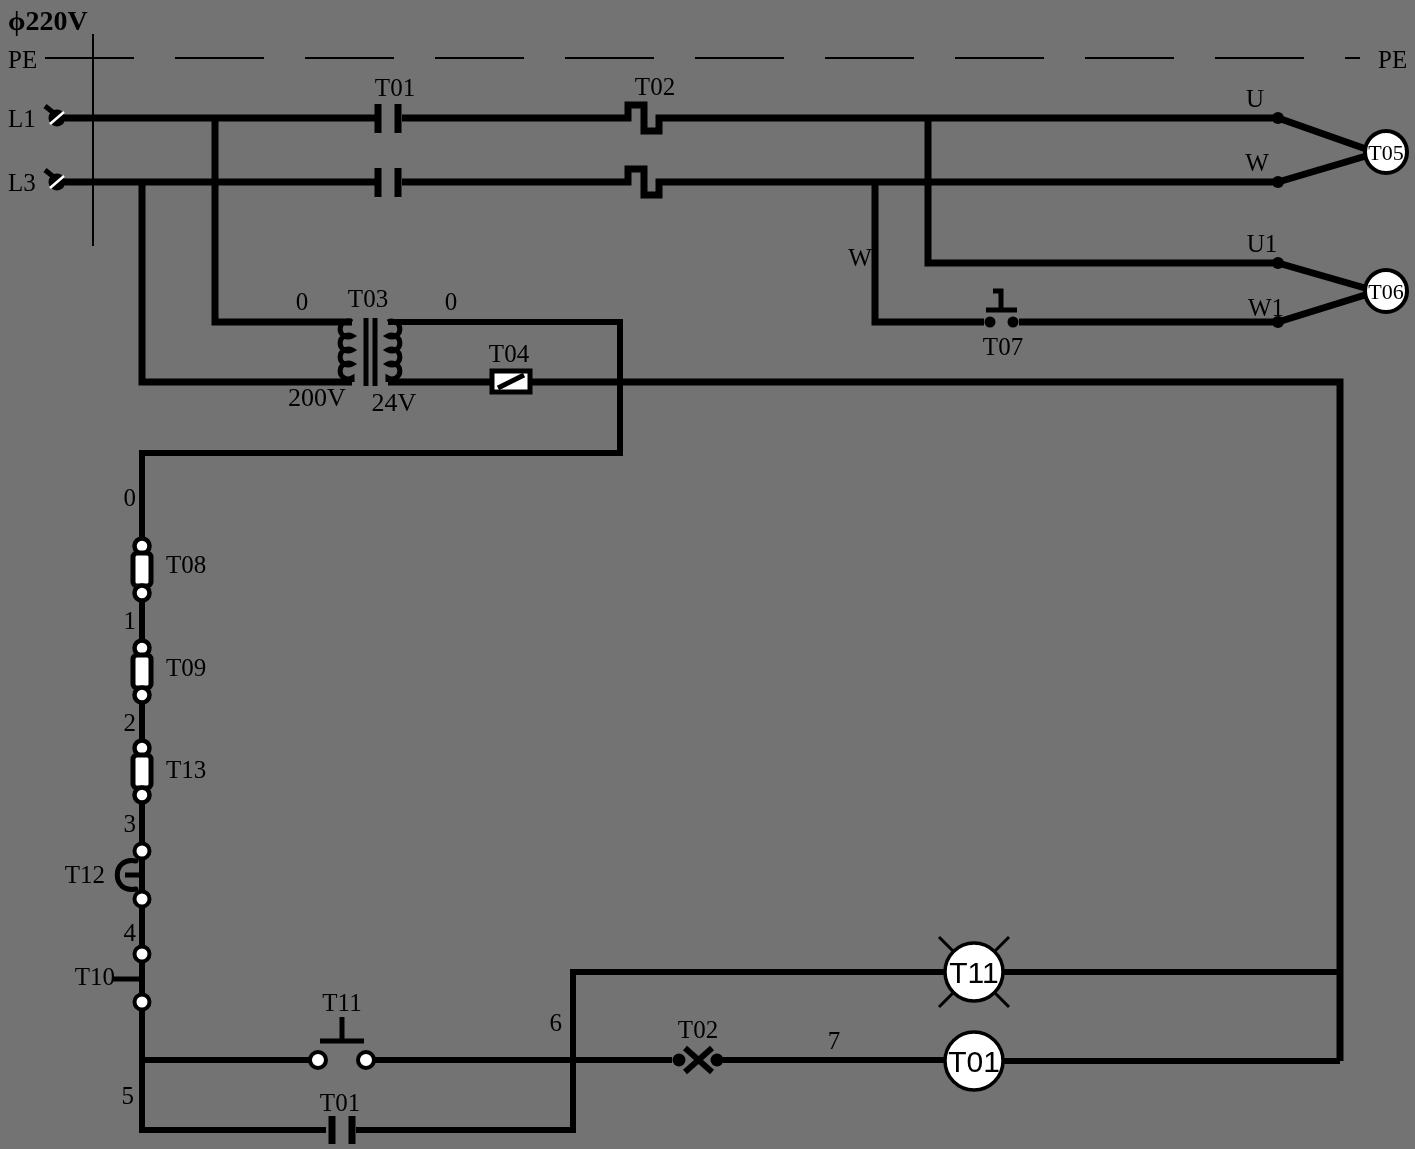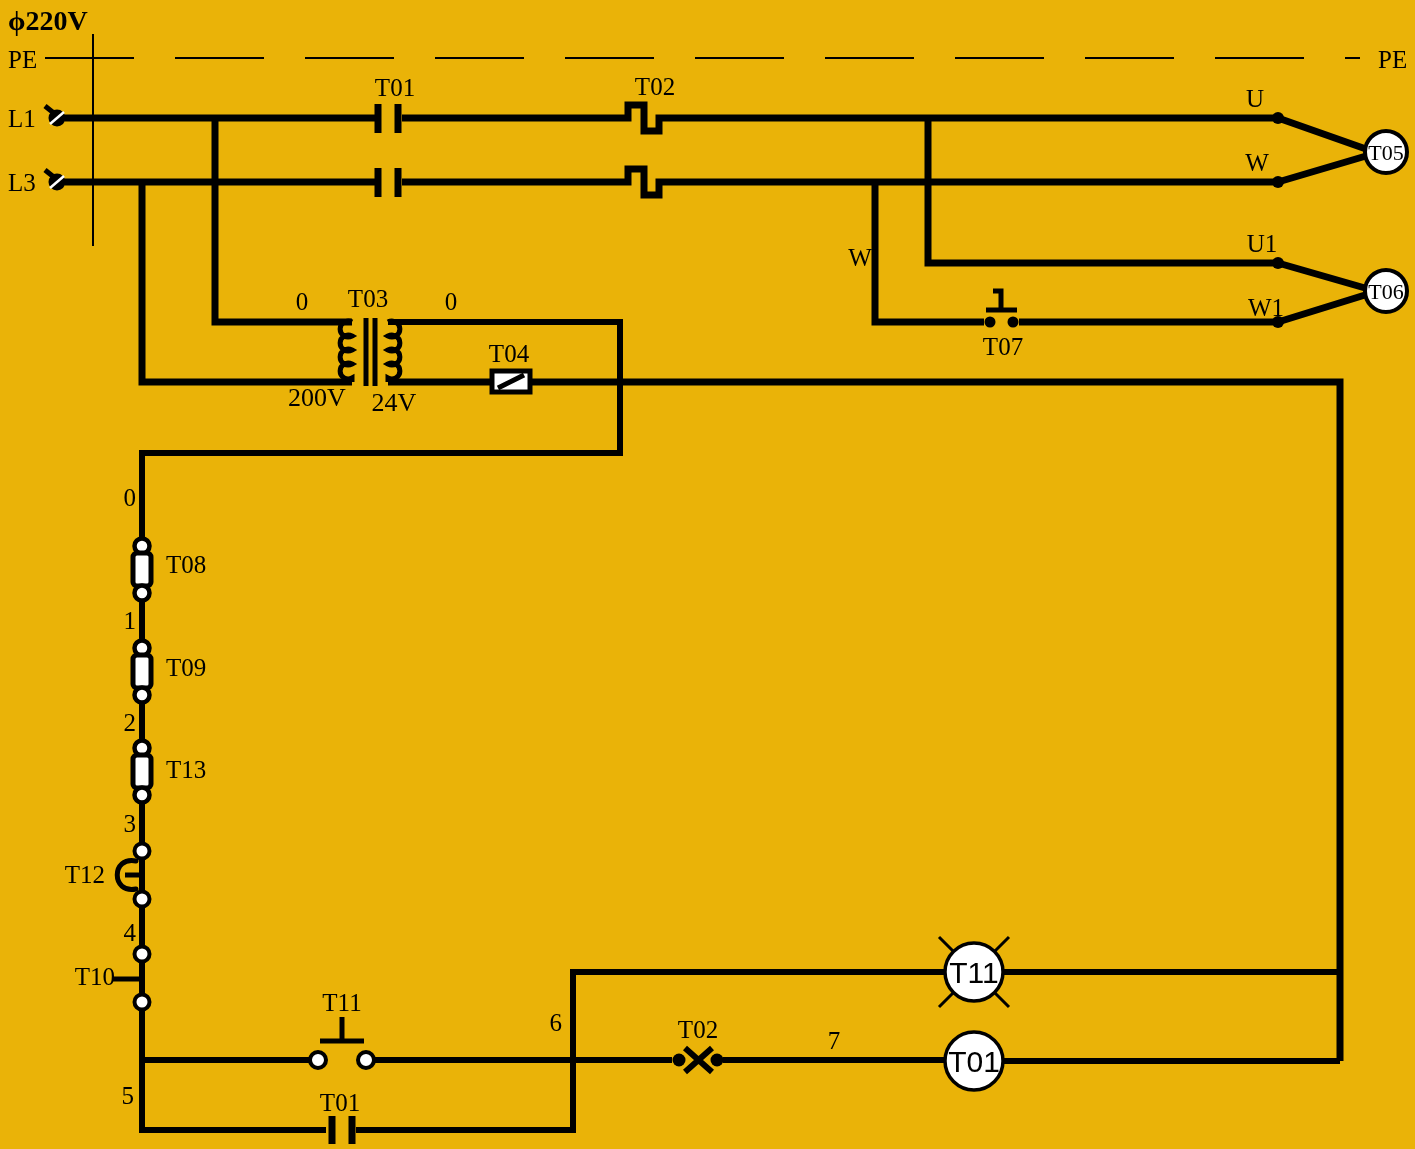--- a/index.html
+++ b/index.html
@@ -1,16 +1,16 @@
 <!DOCTYPE html>
 <html><head>
 <meta charset="utf-8">
 <style>
   html,body{margin:0;padding:0;background:#ffffff;}
-  .canvas{width:1415px;height:1149px;background:#eab308;position:relative;overflow:hidden;}
+  .canvas{width:1415px;height:1149px;background:#737373;position:relative;overflow:hidden;}
   svg{display:block;}
   
   .pw{stroke:#000;stroke-width:7;fill:none;}
   .cw{stroke:#000;stroke-width:6;fill:none;}
   .sym{stroke:#000;stroke-width:5;fill:none;}
   .thin{stroke:#000;stroke-width:2;fill:none;}
   .ray{stroke:#000;stroke-width:3;fill:none;}
   .bar7{stroke:#000;stroke-width:7;fill:none;}
   .xline{stroke:#000;stroke-width:6;fill:none;}
   .wcirc{fill:#fff;stroke:#000;stroke-width:4;}

